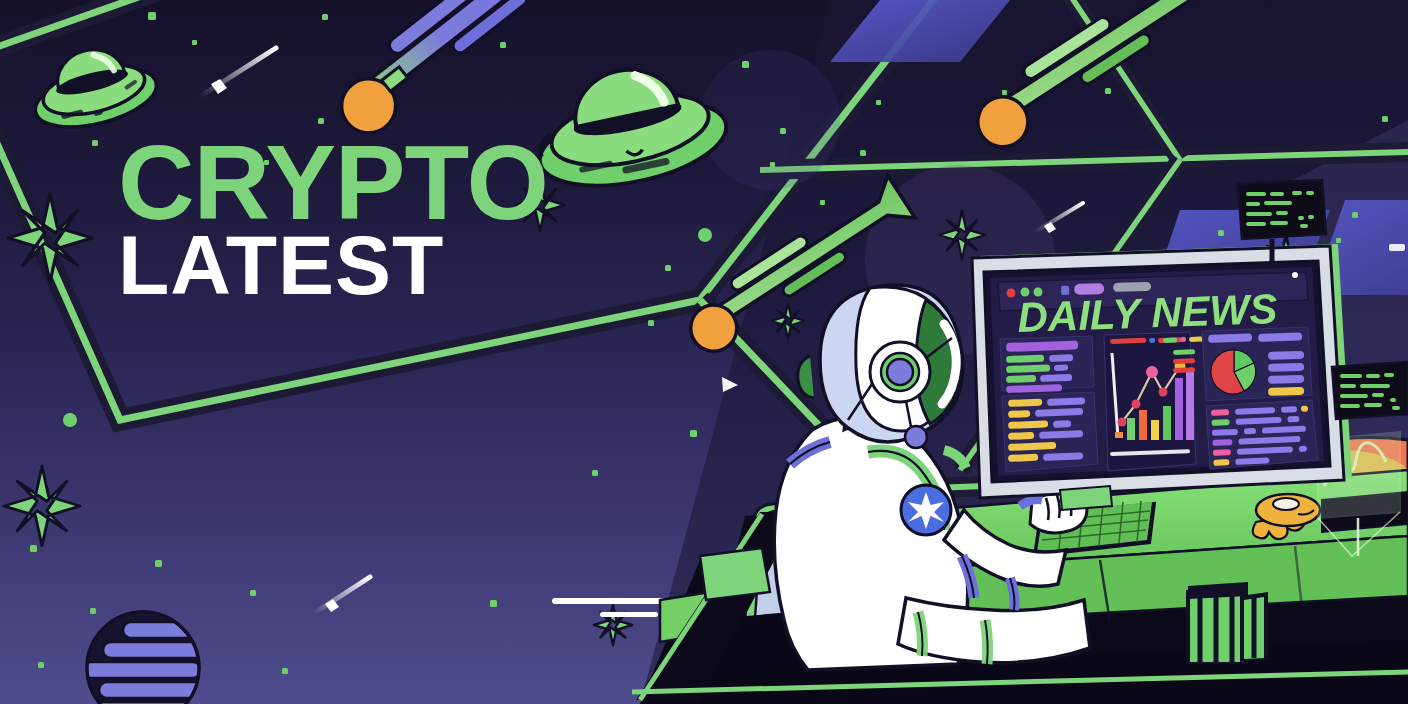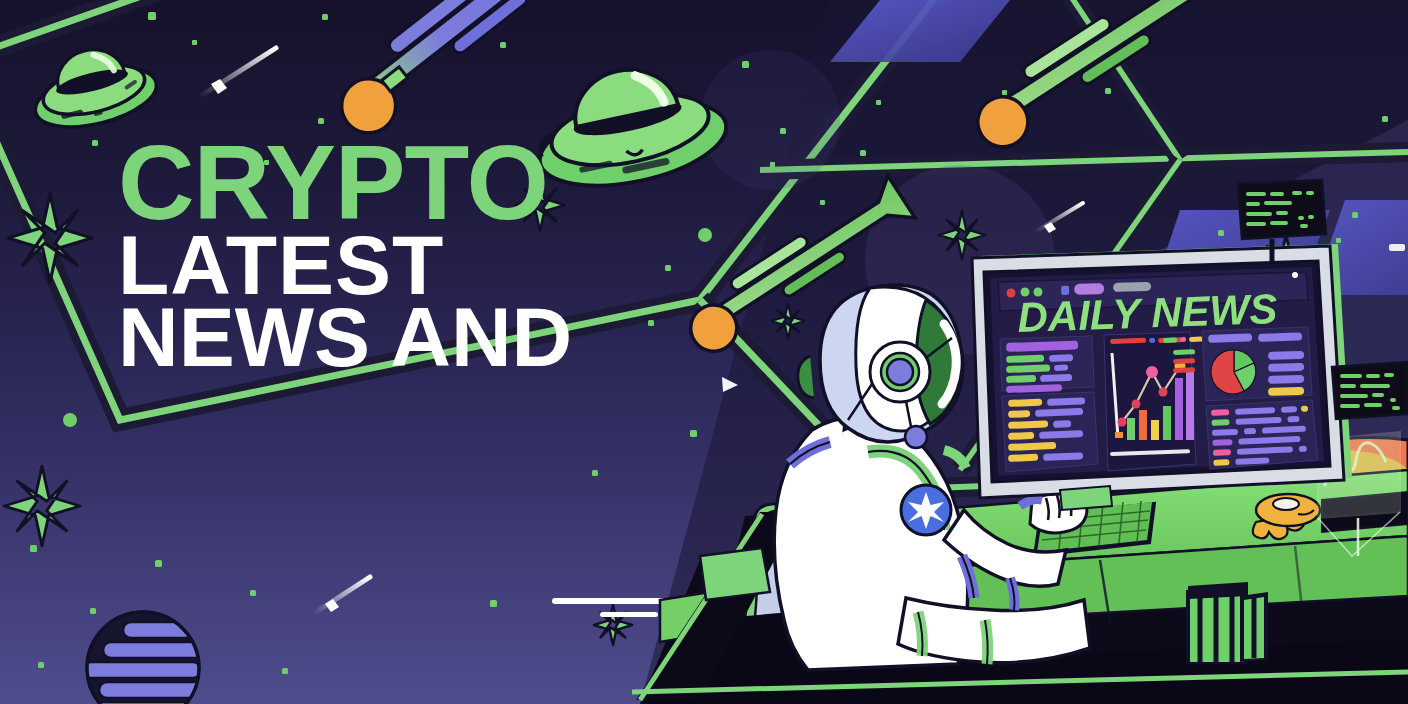--- a/index.html
+++ b/index.html
@@ -545,16 +545,15 @@
         <rect x="1392" y="406" width="8" height="4" rx="2"></rect>
       </g>
     </g>
 
     <path d="M0 704 L640 704 L640 704 Z" fill="#0a0816"></path>
   </svg>
 
   <div id="headline">
     <span class="ln l2">CRYPTO</span>
     <span class="ln l1">LATEST</span>
-    <span class="ln l3">NEWS AND</span>
   </div>
 
 </div>
 
 </body></html>

